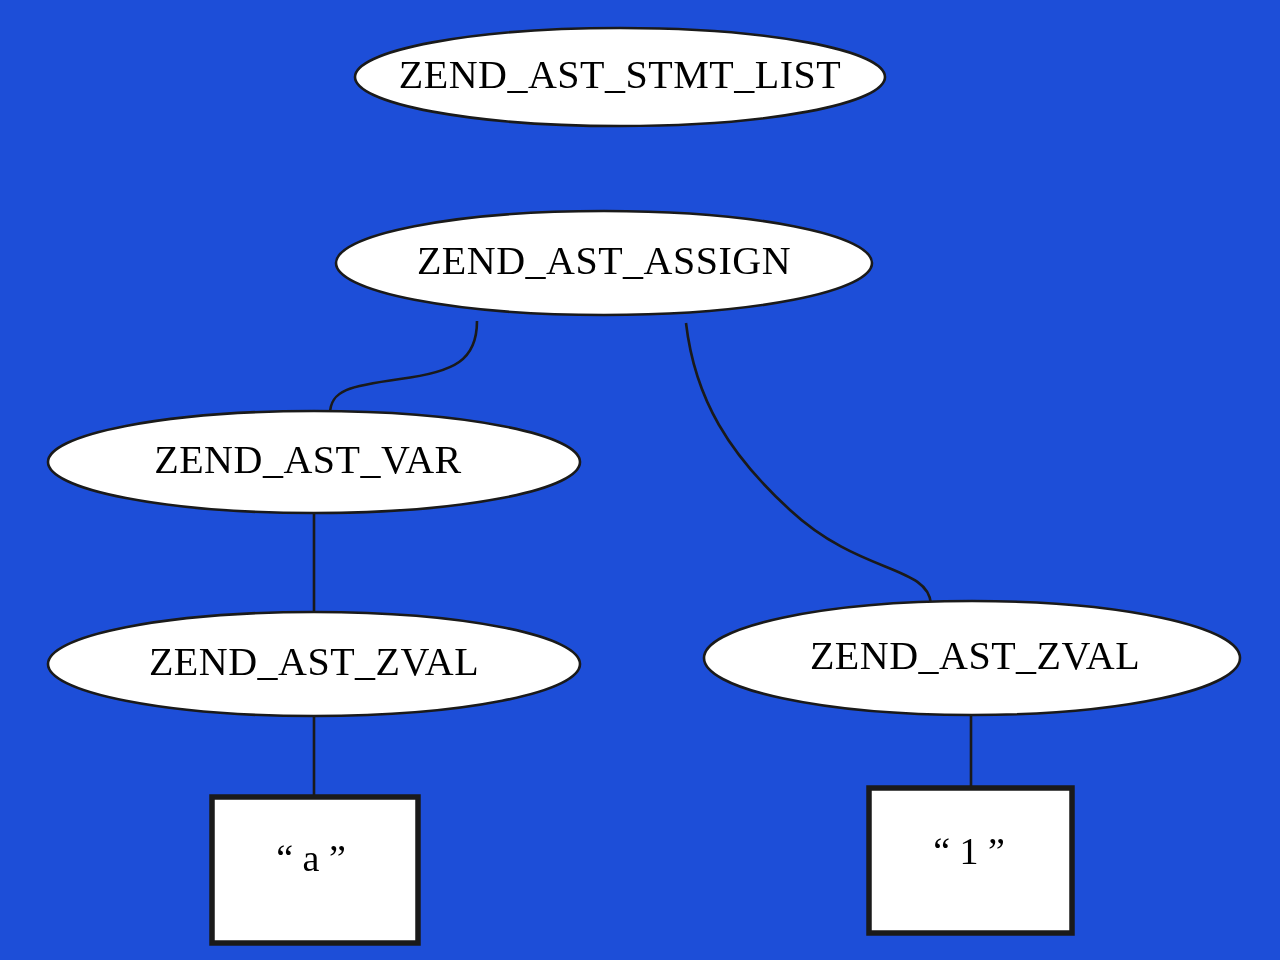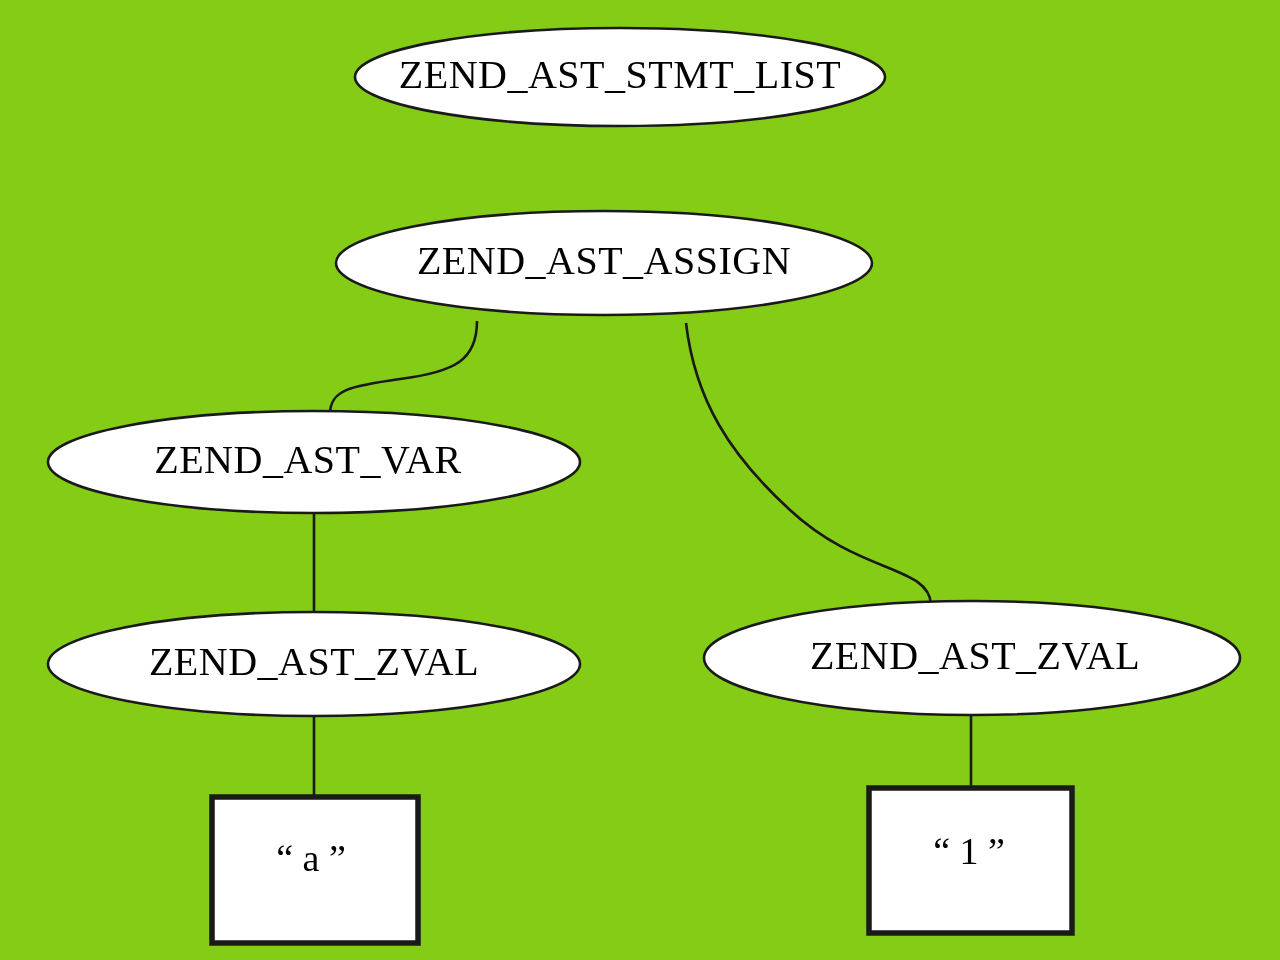--- a/index.html
+++ b/index.html
@@ -11,21 +11,21 @@
   body {
     width: 1280px;
     height: 960px;
     font-family: "Liberation Serif", "DejaVu Serif", serif;
     overflow: hidden;
   }
   #diagram-root {
     position: relative;
     width: 1280px;
     height: 960px;
-    background: #84cc16;
+    background: #1d4ed8;
   }
   svg#ast-svg {
     position: absolute;
     top: 0;
     left: 0;
     width: 1280px;
     height: 960px;
     display: block;
   }
   .node-shape {

